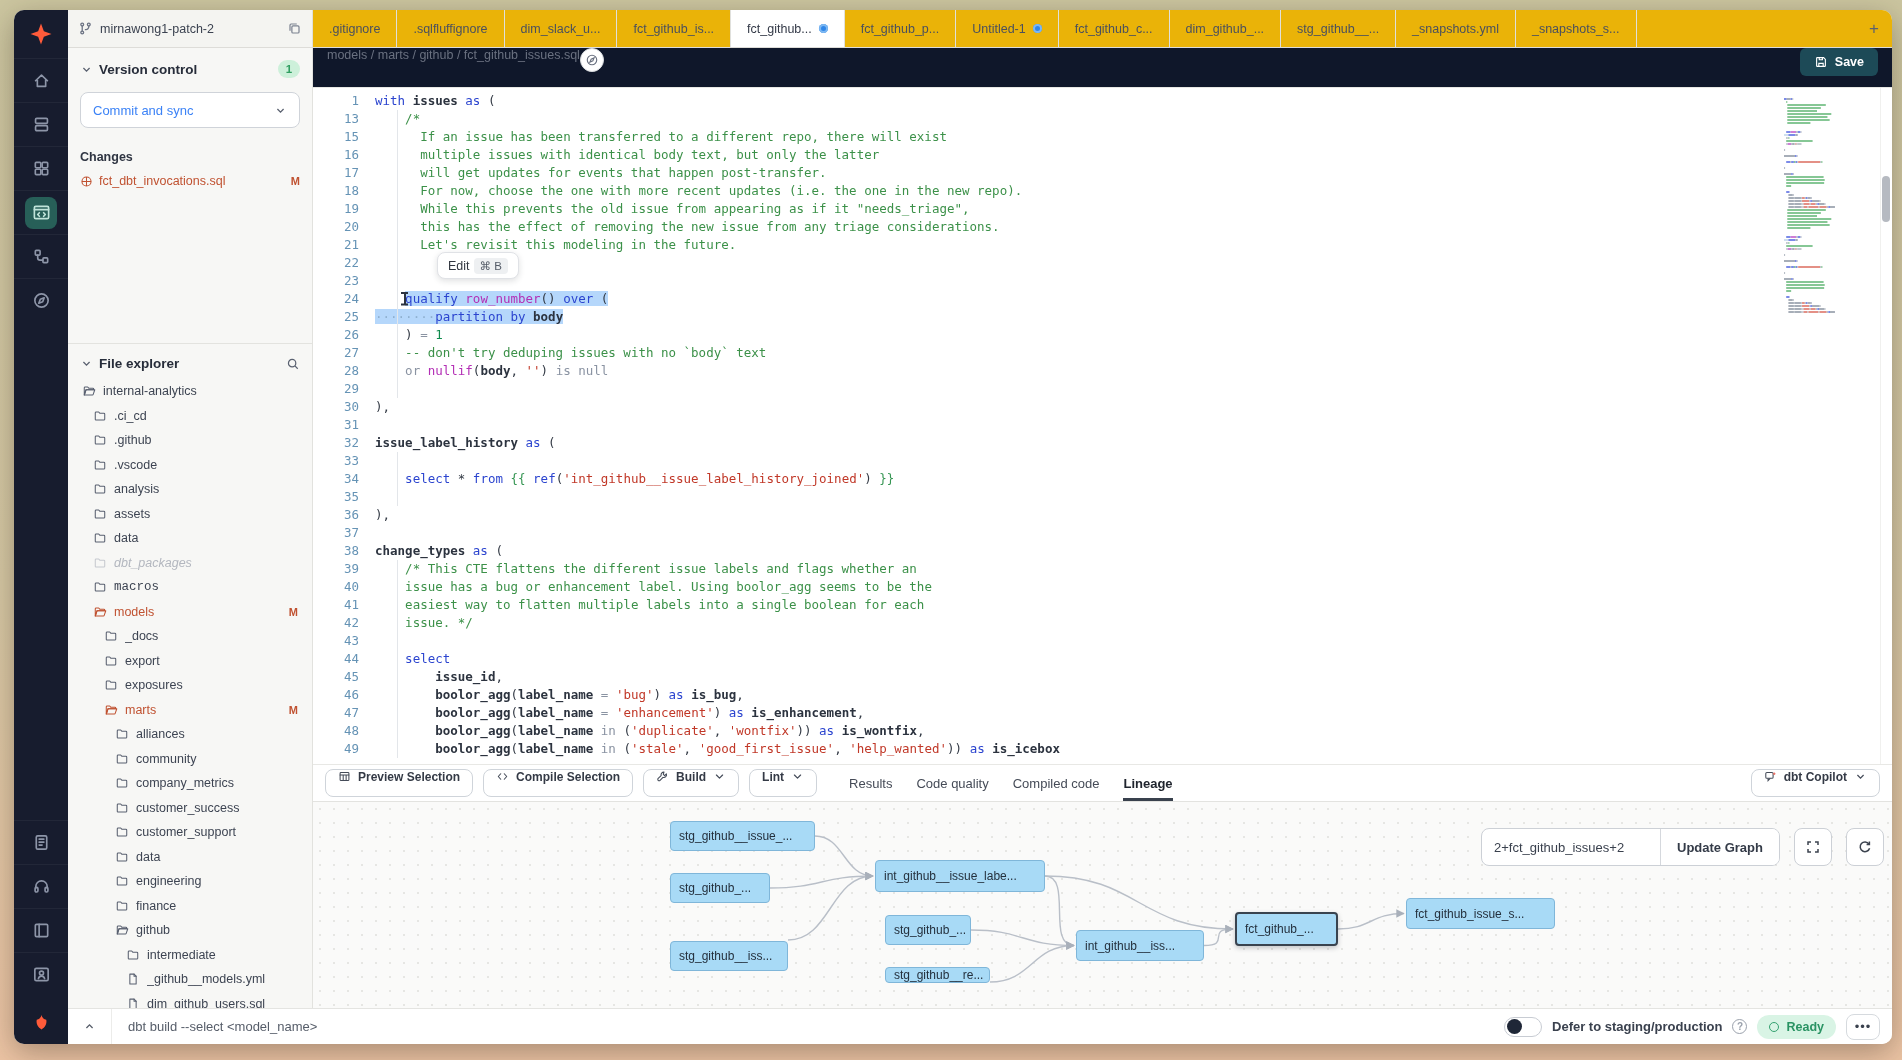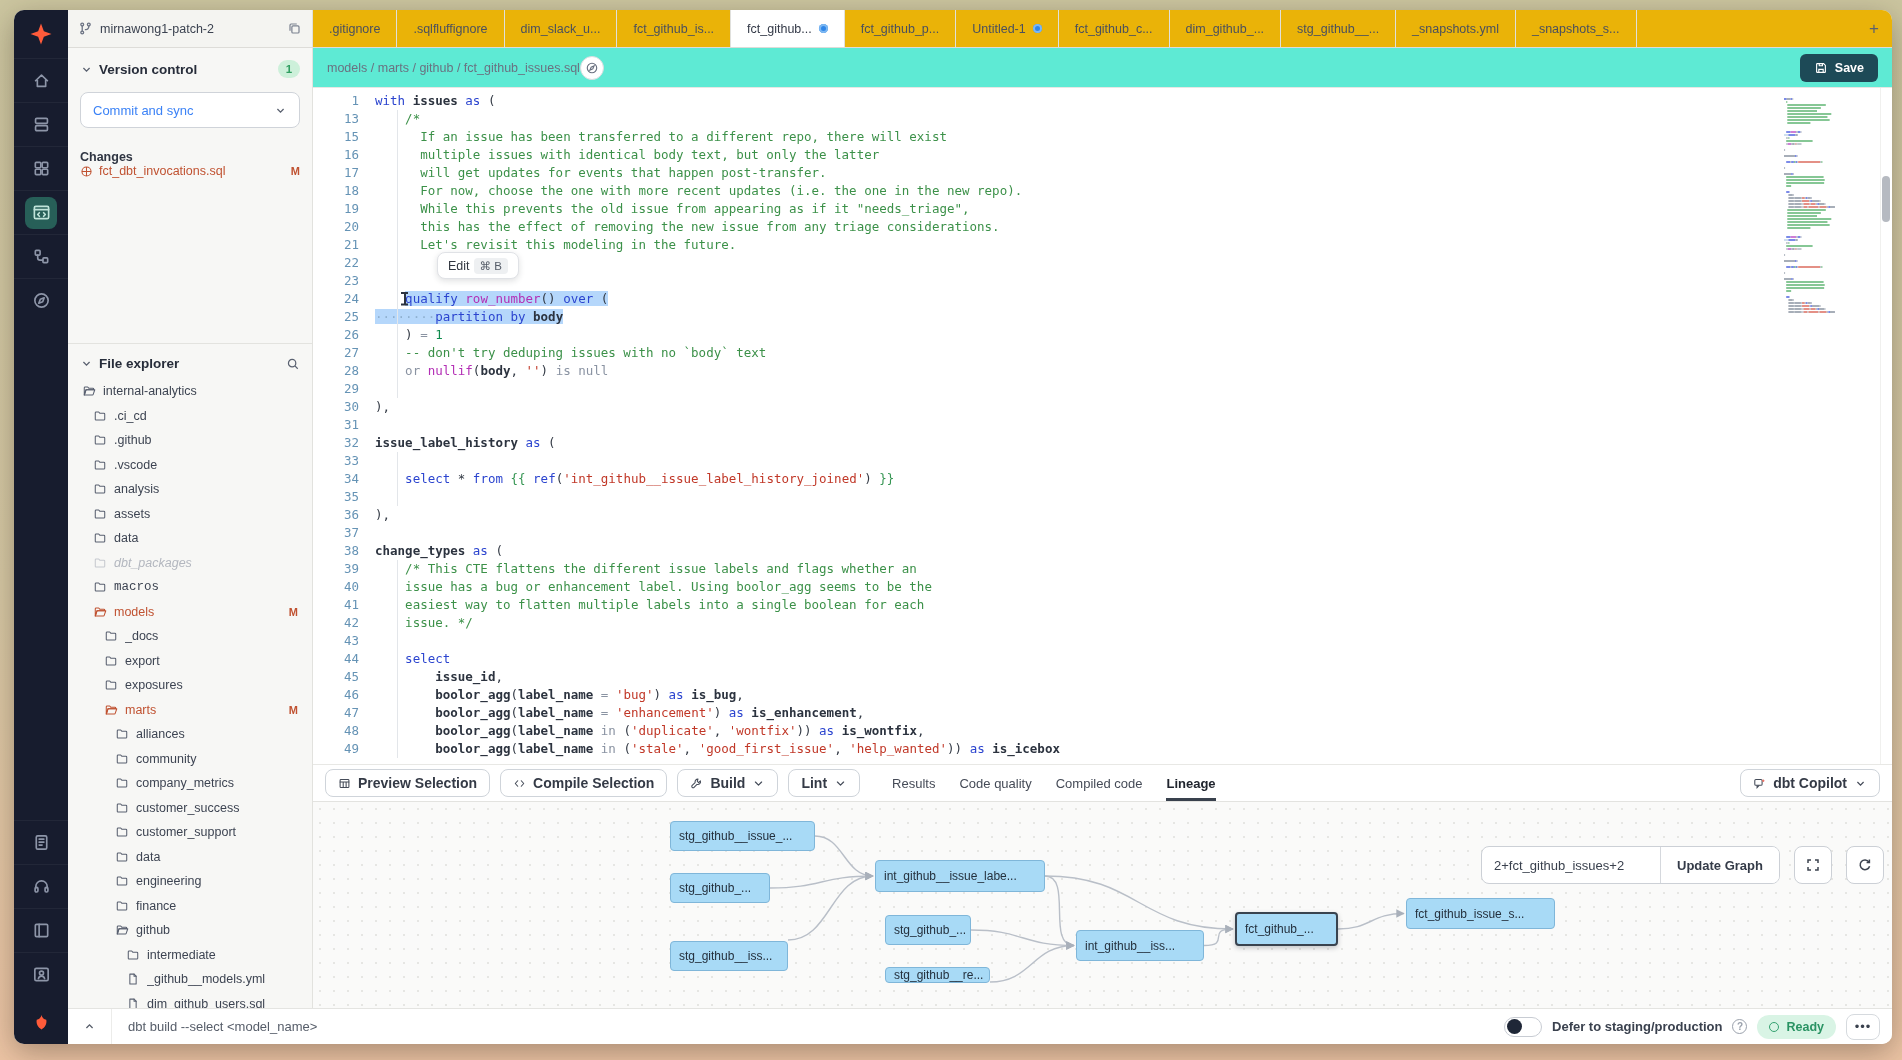--- a/index.html
+++ b/index.html
@@ -47,38 +47,38 @@
   .sec-head { display:flex; align-items:center; gap:6px; }
   .sec-head svg { width:13px; height:13px; color:#5a6170; }
   .sec-title { font-size:13.5px; font-weight:bold; color:#272d3a; flex:1; }
   .vc-badge { min-width:22px; height:18px; padding:0 6px; background:#cdf0da; color:#2f9e60;
     border-radius:10px; font-size:11.5px; font-weight:bold; display:flex; align-items:center; justify-content:center; }
   .commit-btn { margin-top:14px; width:100%; height:36px; background:#fff; border:1px solid #cfd3d9;
     border-radius:8px; display:flex; align-items:center; padding:0 12px; font-size:13px; color:#3b82f6; cursor:pointer; }
   .commit-btn span { flex:1; text-align:left; }
   .commit-btn svg { width:13px; height:13px; color:#5a6170; }
   .changes-label { margin-top:22px; font-size:12.5px; font-weight:bold; color:#2f3542; }
-  .chg-row { display:flex; align-items:center; gap:6px; cursor:pointer; }
+  .chg-row { margin-top:10px; display:flex; align-items:center; gap:6px; cursor:pointer; }
   .chg-row svg { width:13px; height:13px; color:#c05231; }
   .chg-name { font-size:12.5px; color:#c05231; flex:1; white-space:nowrap; overflow:hidden; }
   .m-badge { font-size:11px; font-weight:bold; color:#c05231; }
   .fx { flex:1; padding:12px 12px 0 12px; overflow:hidden; display:flex; flex-direction:column; }
   .fx-tree { margin-top:8px; flex:1; overflow:hidden; }
   .tree-row { height:24.5px; display:flex; align-items:center; gap:7px; font-size:12.5px; color:#3d4452; cursor:pointer; }
   .tree-row svg { width:14px; height:14px; color:#596070; flex:0 0 14px; }
   .tree-row.accent, .tree-row.accent svg { color:#c05231; }
   .tree-row.muted { color:#b3b7bf; font-style:italic; }
   .tree-row.muted svg { color:#c6c9cf; }
   .tree-row .lbl { flex:1; white-space:nowrap; overflow:hidden; }
   .tree-row .m-badge { margin-right:2px; }
 
   
   .main { flex:1; display:flex; flex-direction:column; min-width:0; background:#fff; }
-  .crumbrow { height:40px; flex:0 0 40px; background:#5eead4; border-bottom:1px solid #e7e7e4;
-    display:flex; align-items:center; padding:0 14px; }
+  .crumbrow { height:40px; flex:0 0 40px; background:#0f172a; border-bottom:1px solid #e7e7e4;
+    display:flex; align-items:flex-start; padding:0 14px; }
   .crumb { font-size:12.5px; color:#6a7180; }
   .copilot-chip { width:24px; height:24px; border:1px solid #d9dcdf; border-radius:50%; background:#fff;
     display:flex; align-items:center; justify-content:center; color:#6a7180; cursor:pointer; }
   .copilot-chip svg { width:14px; height:14px; }
   .save-btn { margin-left:auto; height:28px; padding:0 14px; background:#1d4a57; color:#fff; border:none;
     border-radius:6px; font-size:12.5px; font-weight:bold; display:flex; align-items:center; gap:7px; cursor:pointer; }
   .save-btn svg { width:14px; height:14px; }
 
   
   .editor { flex:1; position:relative; overflow:hidden; background:#fff; }
@@ -108,37 +108,37 @@
   .ibeam::after { content:""; position:absolute; left:1px; right:1px; top:1px; height:1.6px; background:#2b3340;
     box-shadow:0 11.5px 0 #2b3340; }
   .minimap { position:absolute; top:8px; right:16px; width:94px; }
   .vscroll { position:absolute; top:0; right:0; width:12px; bottom:0; border-left:1px solid #f0f0ee; }
   .vscroll .thumb { position:absolute; top:88px; right:2px; width:8px; height:46px; background:#b6bac1; border-radius:4px; }
 
   
   .toolbar { height:38px; flex:0 0 38px; border-top:1px solid #e8e8e5; border-bottom:1px solid #e3e3e0;
     display:flex; align-items:center; padding:0 12px; gap:10px; background:#fff; }
   .tbtn { height:28px; background:#fff; border:1px solid #cfd4da; border-radius:8px; padding:0 12px;
-    font-size:14px; font-weight:bold; color:#343a46; display:flex; align-items:center; gap:7px; cursor:pointer; }
+    font-size:12px; font-weight:bold; color:#343a46; display:flex; align-items:flex-start; gap:7px; cursor:pointer; }
   .tbtn svg { width:13px; height:13px; color:#454c59; }
   .ttabs { display:flex; gap:24px; margin-left:22px; height:100%; align-items:center; }
   .ttab { position:relative; font-size:13px; color:#454b57; height:100%; display:flex; align-items:center; cursor:pointer; }
   .ttab.active { color:#20252e; font-weight:bold; }
   .ttab.active::after { content:""; position:absolute; left:0; right:0; bottom:0; height:3px; background:#39414d; }
   .copilot-btn { margin-left:auto; }
 
   
   .lineage { height:206px; flex:0 0 206px; position:relative; background:#fafaf9;
     background-image:radial-gradient(circle,#e6e6e3 1px,transparent 1.2px); background-size:14px 14px; overflow:hidden; }
   .lineage svg.edges { position:absolute; inset:0; width:100%; height:100%; }
   .lnode { position:absolute; background:#a8daf6; border:1px solid #7fb6d9; border-radius:4px;
     display:flex; align-items:center; padding:0 8px; font-size:12px; color:#24303d;
     white-space:nowrap; overflow:hidden; cursor:pointer; }
   .lnode.sel { border:2px solid #39434f; box-shadow:0 2px 5px rgba(30,40,50,.25); }
-  .lin-controls { position:absolute; top:44px; right:8px; display:flex; gap:14px; align-items:center; }
+  .lin-controls { position:absolute; top:26px; right:8px; display:flex; gap:14px; align-items:center; }
   .sel-group { display:flex; height:38px; background:#fff; border:1px solid #ccd0d6; border-radius:8px; overflow:hidden; }
   .sel-group input { border:none; outline:none; width:178px; padding:0 12px; font-size:13px; color:#3a414e;
     font-family:"Liberation Sans", sans-serif; background:transparent; }
   .sel-group .upd { border:none; border-left:1px solid #d5d8dd; background:#fff; padding:0 16px;
     font-size:13px; font-weight:bold; color:#343b48; cursor:pointer; }
   .sq-btn { width:38px; height:38px; background:#fff; border:1px solid #ccd0d6; border-radius:8px;
     display:flex; align-items:center; justify-content:center; color:#3c434f; cursor:pointer; }
   .sq-btn svg { width:16px; height:16px; }
 
   

